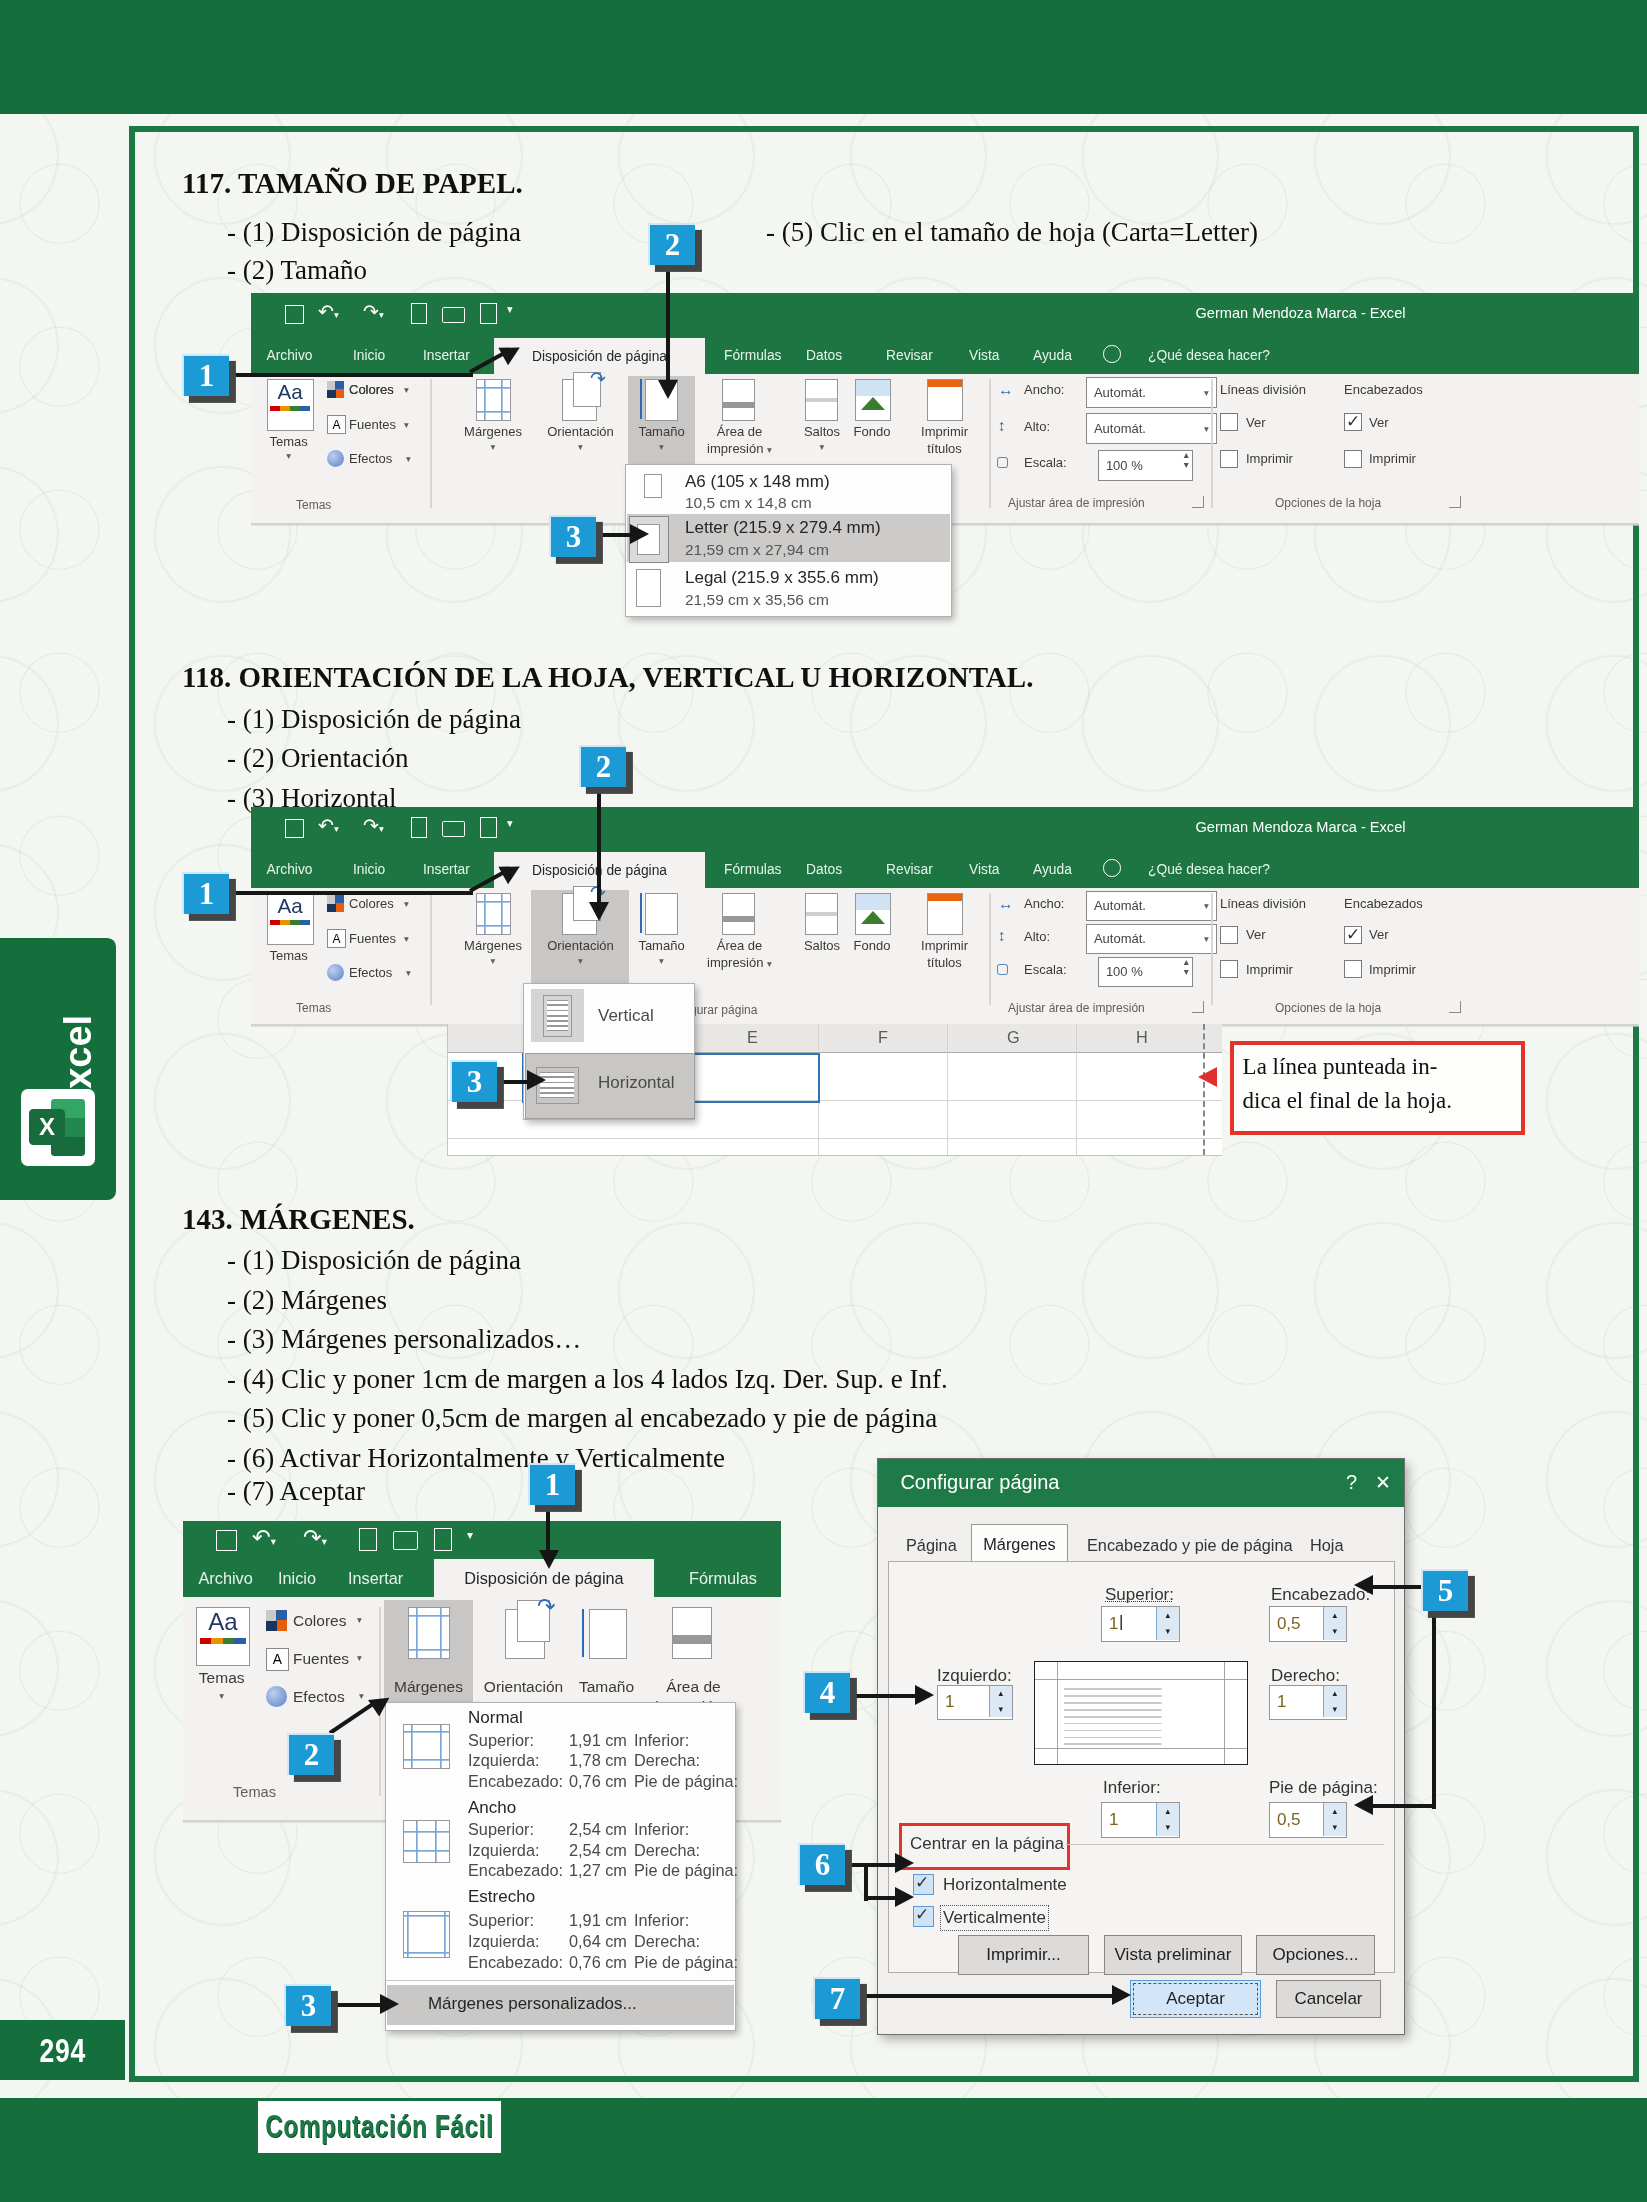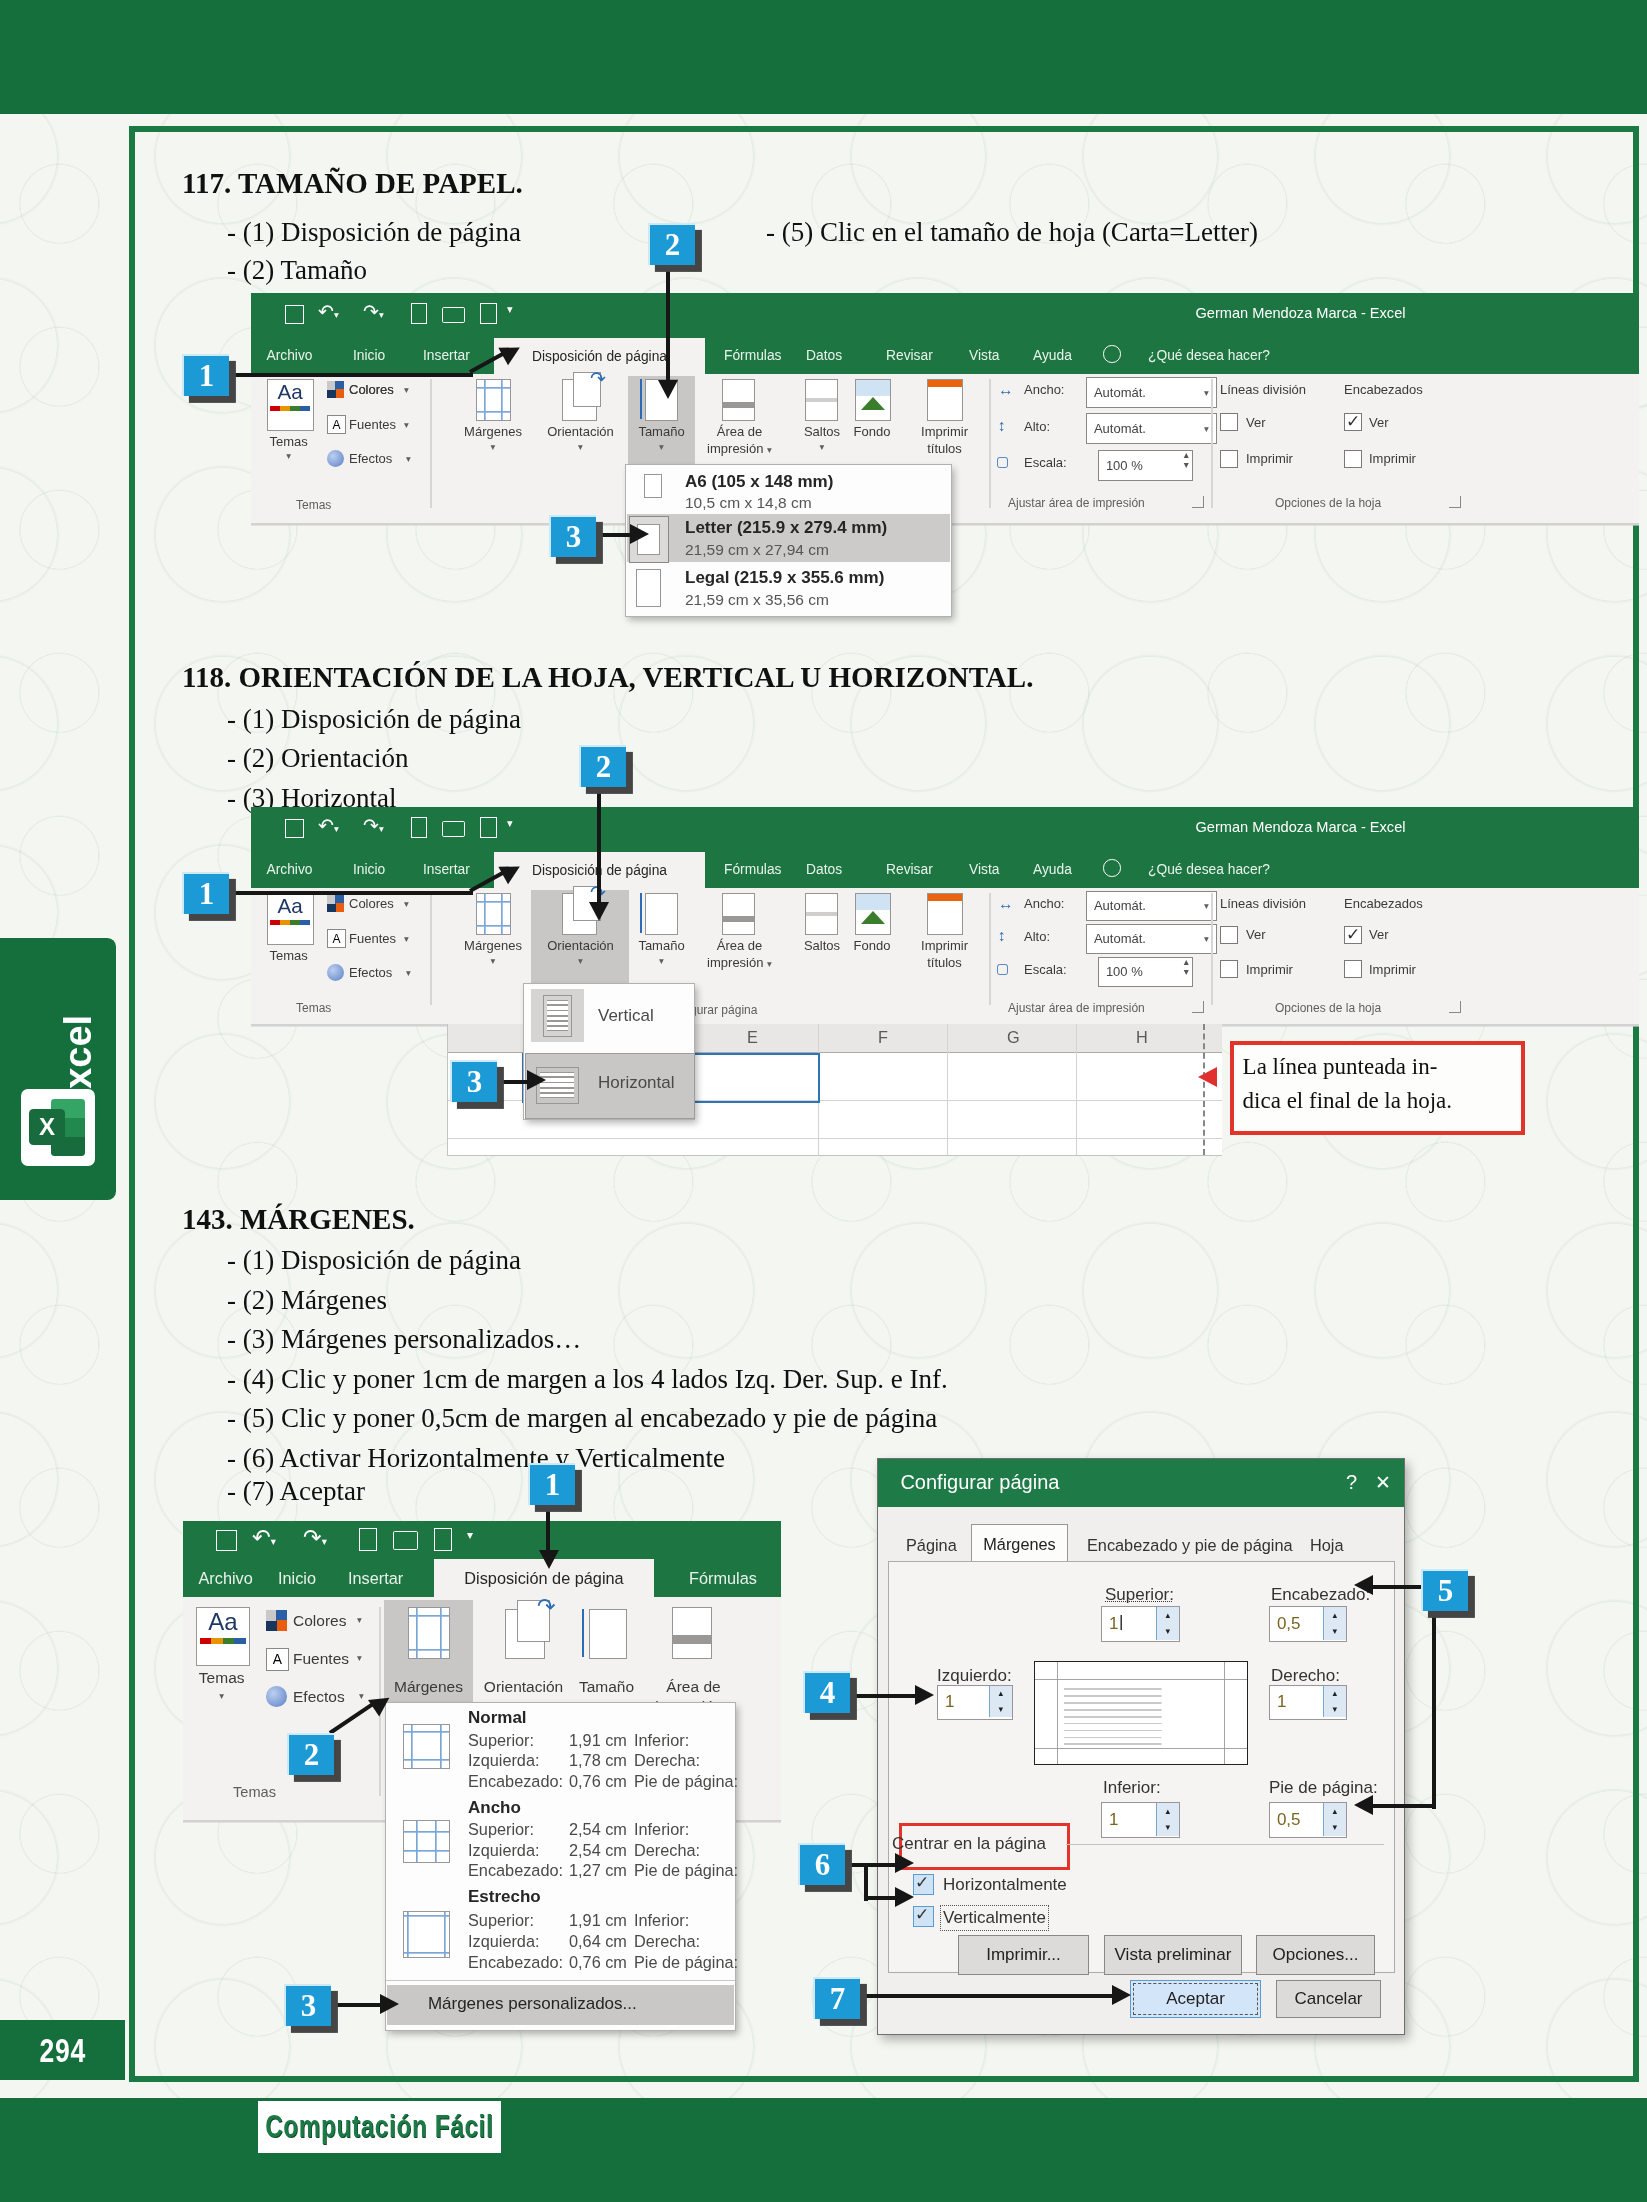--- a/index.html
+++ b/index.html
@@ -39,21 +39,21 @@
   .cbl{position:absolute;font-family:"Liberation Sans",sans-serif;font-size:13px;color:#3b3a39;white-space:nowrap}
   .combo{position:absolute;background:#fff;border:0.9px solid #8a8886;font-family:"Liberation Sans",sans-serif;font-size:13px;color:#444;display:flex;align-items:center;padding:0 6.9px;justify-content:space-between}
   .sep{position:absolute;width:1.7px;background:#d8d6d4}
   .pgico{position:absolute;background:#fff;border:1.7px solid #989694}
   .hlbtn{background:#c9c7c5}
   .launch{position:absolute;width:11.2px;height:11.2px;border-right:1.7px solid #8a8886;border-bottom:1.7px solid #8a8886}
   .qi{position:absolute;color:#fff;font-family:"DejaVu Sans",sans-serif;font-size:19px}
   .qsq{position:absolute;border:1.7px solid #fff}
   
   .menu{position:absolute;background:#fdfdfd;border:0.9px solid #b3b1af;box-shadow:3.4px 4.3px 6.9px rgba(0,0,0,.28);z-index:30}
-  .mtitle{position:absolute;font-family:"Liberation Sans",sans-serif;font-weight:bold;font-size:17px;color:#262626;white-space:nowrap}
+  .mtitle{position:absolute;font-family:"Liberation Sans",sans-serif;font-weight:normal;font-size:17px;color:#262626;white-space:nowrap}
   .mdim{position:absolute;font-family:"Liberation Sans",sans-serif;font-size:15.5px;color:#555;white-space:nowrap}
   .mrow{position:absolute;font-family:"Liberation Sans",sans-serif;font-size:16.3px;color:#4a4a48;white-space:nowrap}
   .mic{position:absolute;background:#fff;border:1.7px solid #98969a;
     background-image:linear-gradient(#7aa7d8,#7aa7d8),linear-gradient(#7aa7d8,#7aa7d8),linear-gradient(#7aa7d8,#7aa7d8),linear-gradient(#7aa7d8,#7aa7d8);
     background-size:1.7px 100%,1.7px 100%,100% 1.7px,100% 1.7px;background-position:6.9px 0,calc(100% - 6.9px) 0,0 6.9px,0 calc(100% - 6.9px);background-repeat:no-repeat}
   .linespg{background-image:repeating-linear-gradient(#fff 0 3.4px,#9a9896 3.4px 5.2px);background-clip:content-box;padding:4.3px 3.4px}
   
   .dlg{position:absolute;background:#f0efed;border:0.9px solid #6f6f6f;box-shadow:4.3px 5.2px 10.3px rgba(0,0,0,.3);z-index:20}
   .dlabel{position:absolute;font-family:"Liberation Sans",sans-serif;font-size:17px;color:#333;white-space:nowrap}
   .dfield{position:absolute;background:#fff;border:0.9px solid #98969a}
@@ -548,21 +548,21 @@
     <span class="dlabel" style="left:391px;top:319px">Pie de página:</span>
     <div class="dfield" style="left:391px;top:343px;width:76px;height:34px">
         <span class="dval" style="left:6.9px;top:6.9px">0,5</span>
       <div class="spin" style="right:0;top:0;height:33px">
           <span>▲</span>
           <span>▼</span>
         </div>
       </div>
 
     <div class="abs" style="left:20.6px;top:364px;width:165px;height:41px;border:3.4px solid #e3342c"></div>
-    <span class="dlabel" style="left:14px;top:375px">Centrar en la página</span>
+    <span class="dlabel" style="left:32px;top:375px">Centrar en la página</span>
     <div class="abs" style="left:188px;top:385px;width:318px;height:0.9px;background:#c5c3c1"></div>
     <div class="cbox chk" style="left:35px;top:415px;width:19px;height:19px;border-color:#5b9bd5;background:#cfe3f5"></div>
     <span class="dlabel" style="left:65px;top:416px">Horizontalmente</span>
     <div class="cbox chk" style="left:35px;top:447px;width:19px;height:19px;border-color:#5b9bd5;background:#cfe3f5"></div>
     <span class="dlabel" style="left:65px;top:449px;outline:0.9px dotted #555;outline-offset:2.6px">Verticalmente</span>
 
     <div class="dbtn" style="left:80px;top:476px;width:129px;height:38px">
         <span>Imprimir...</span>
       </div>
     <div class="dbtn" style="left:226px;top:476px;width:136px;height:38px">

